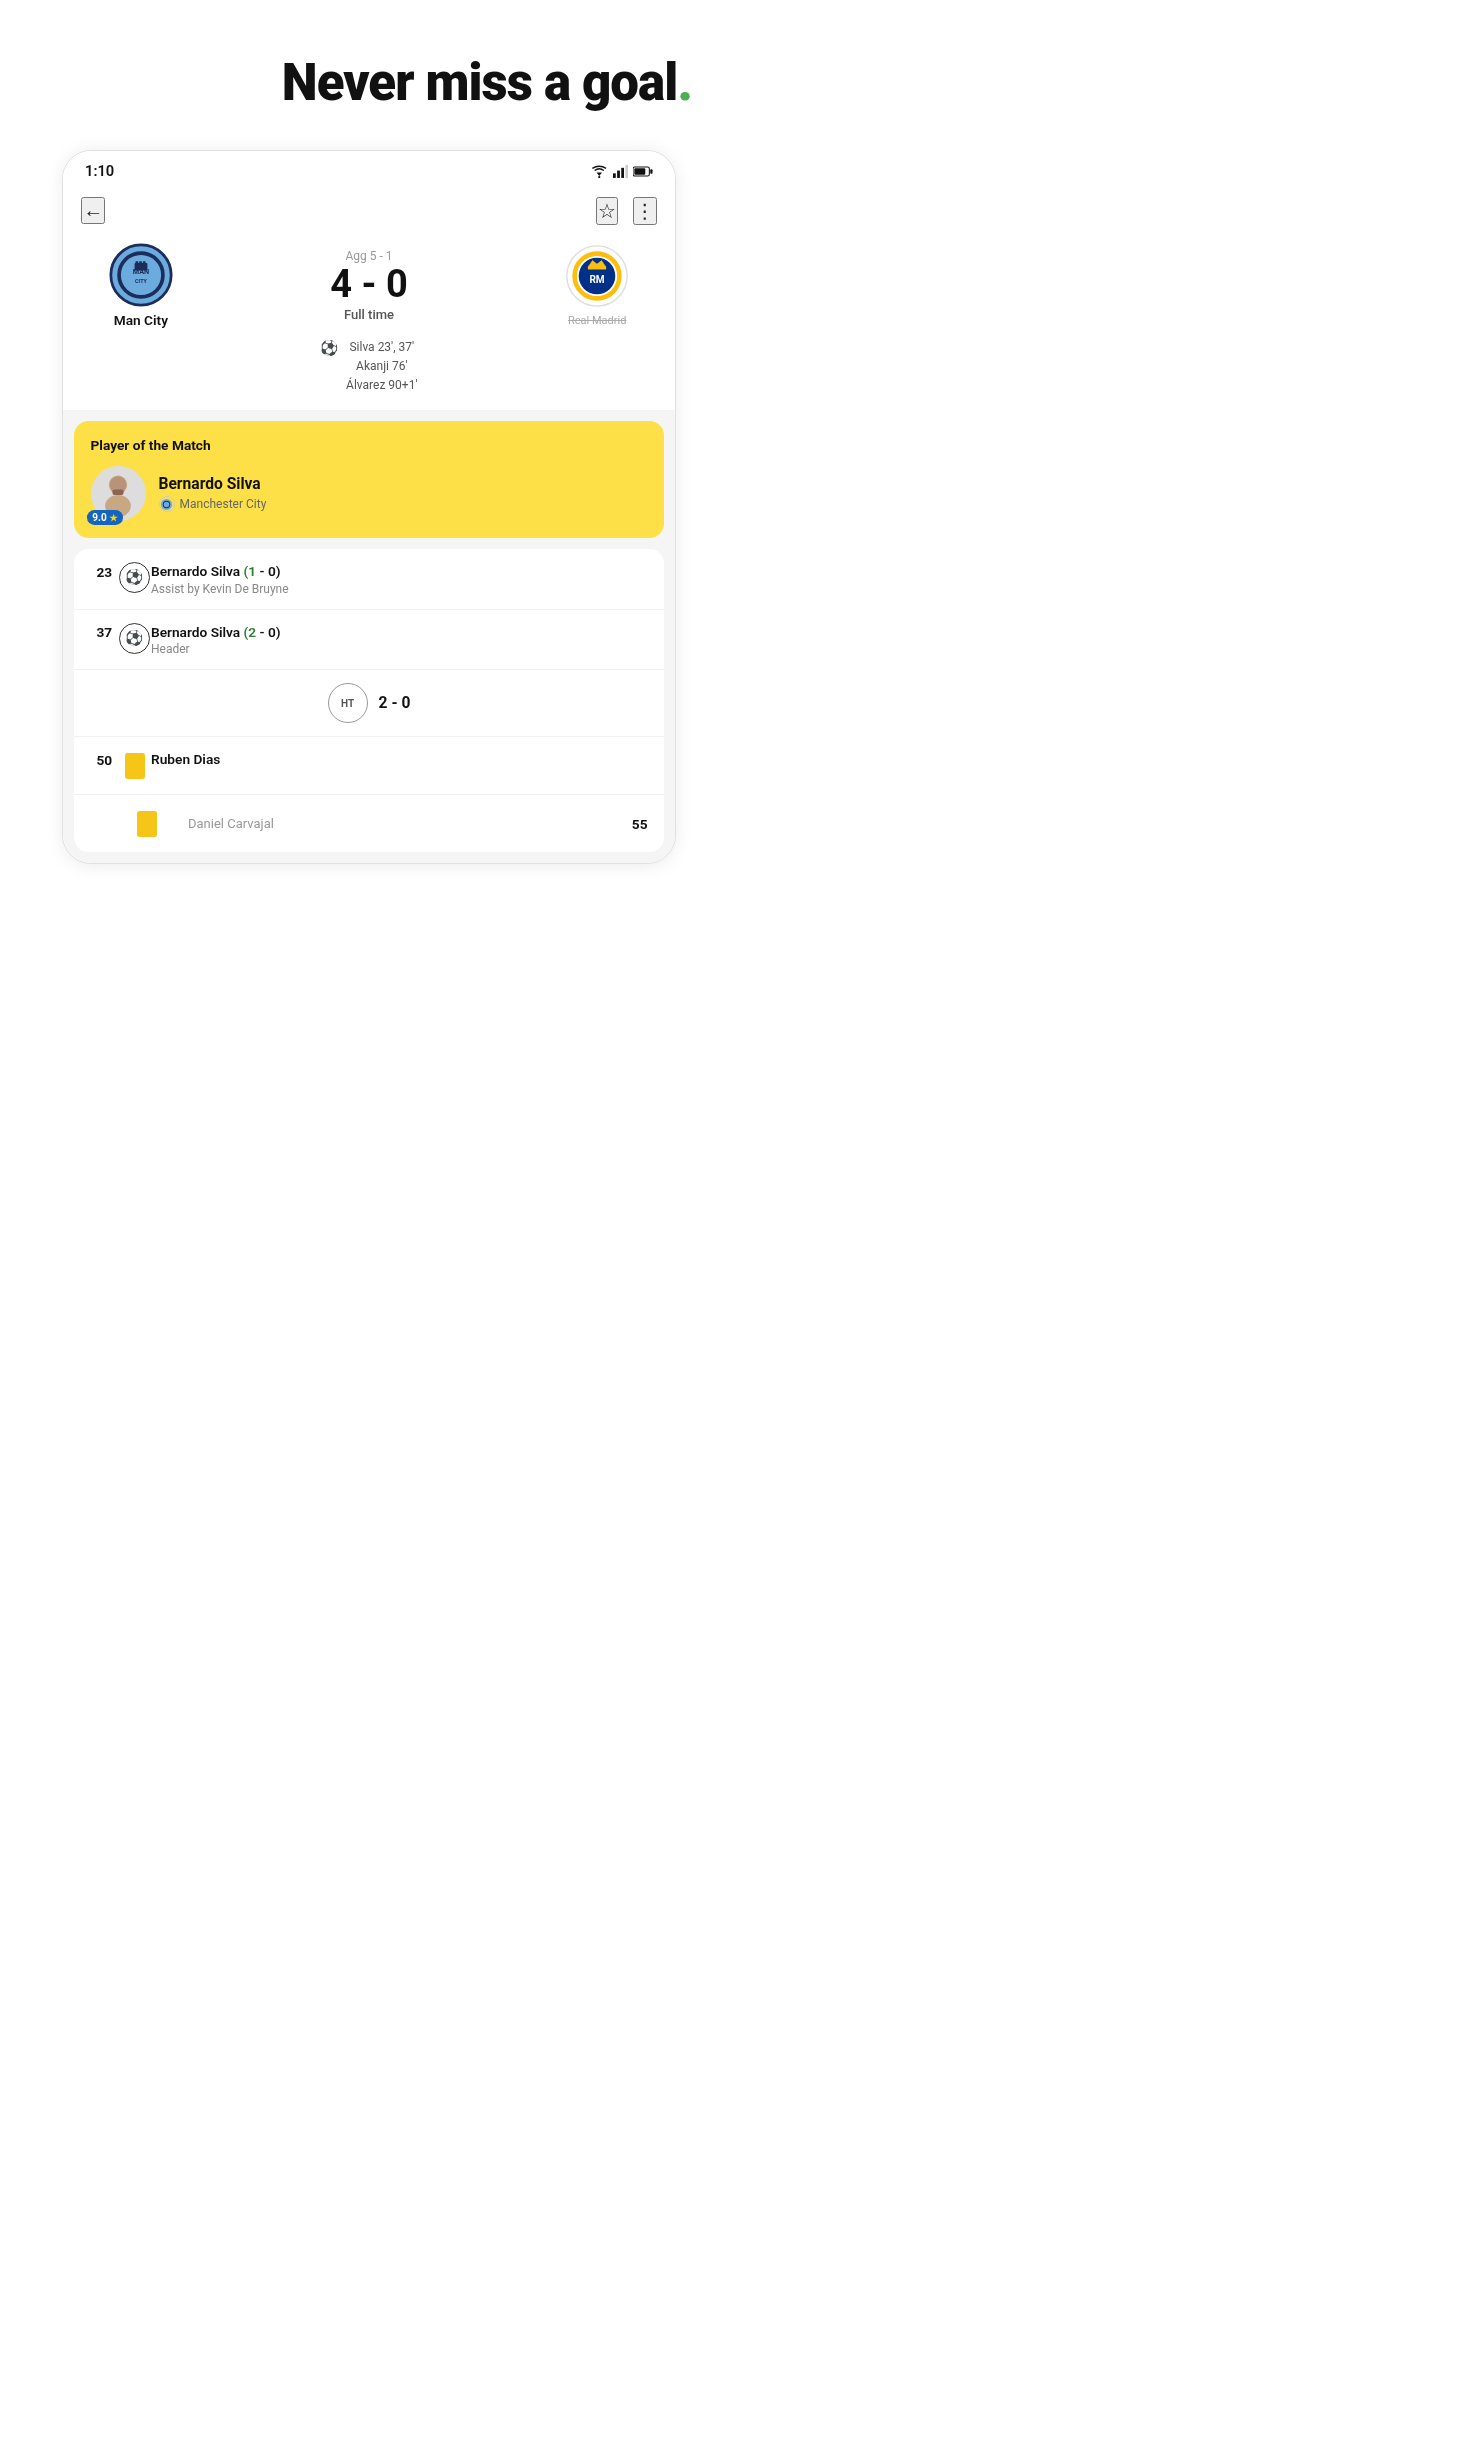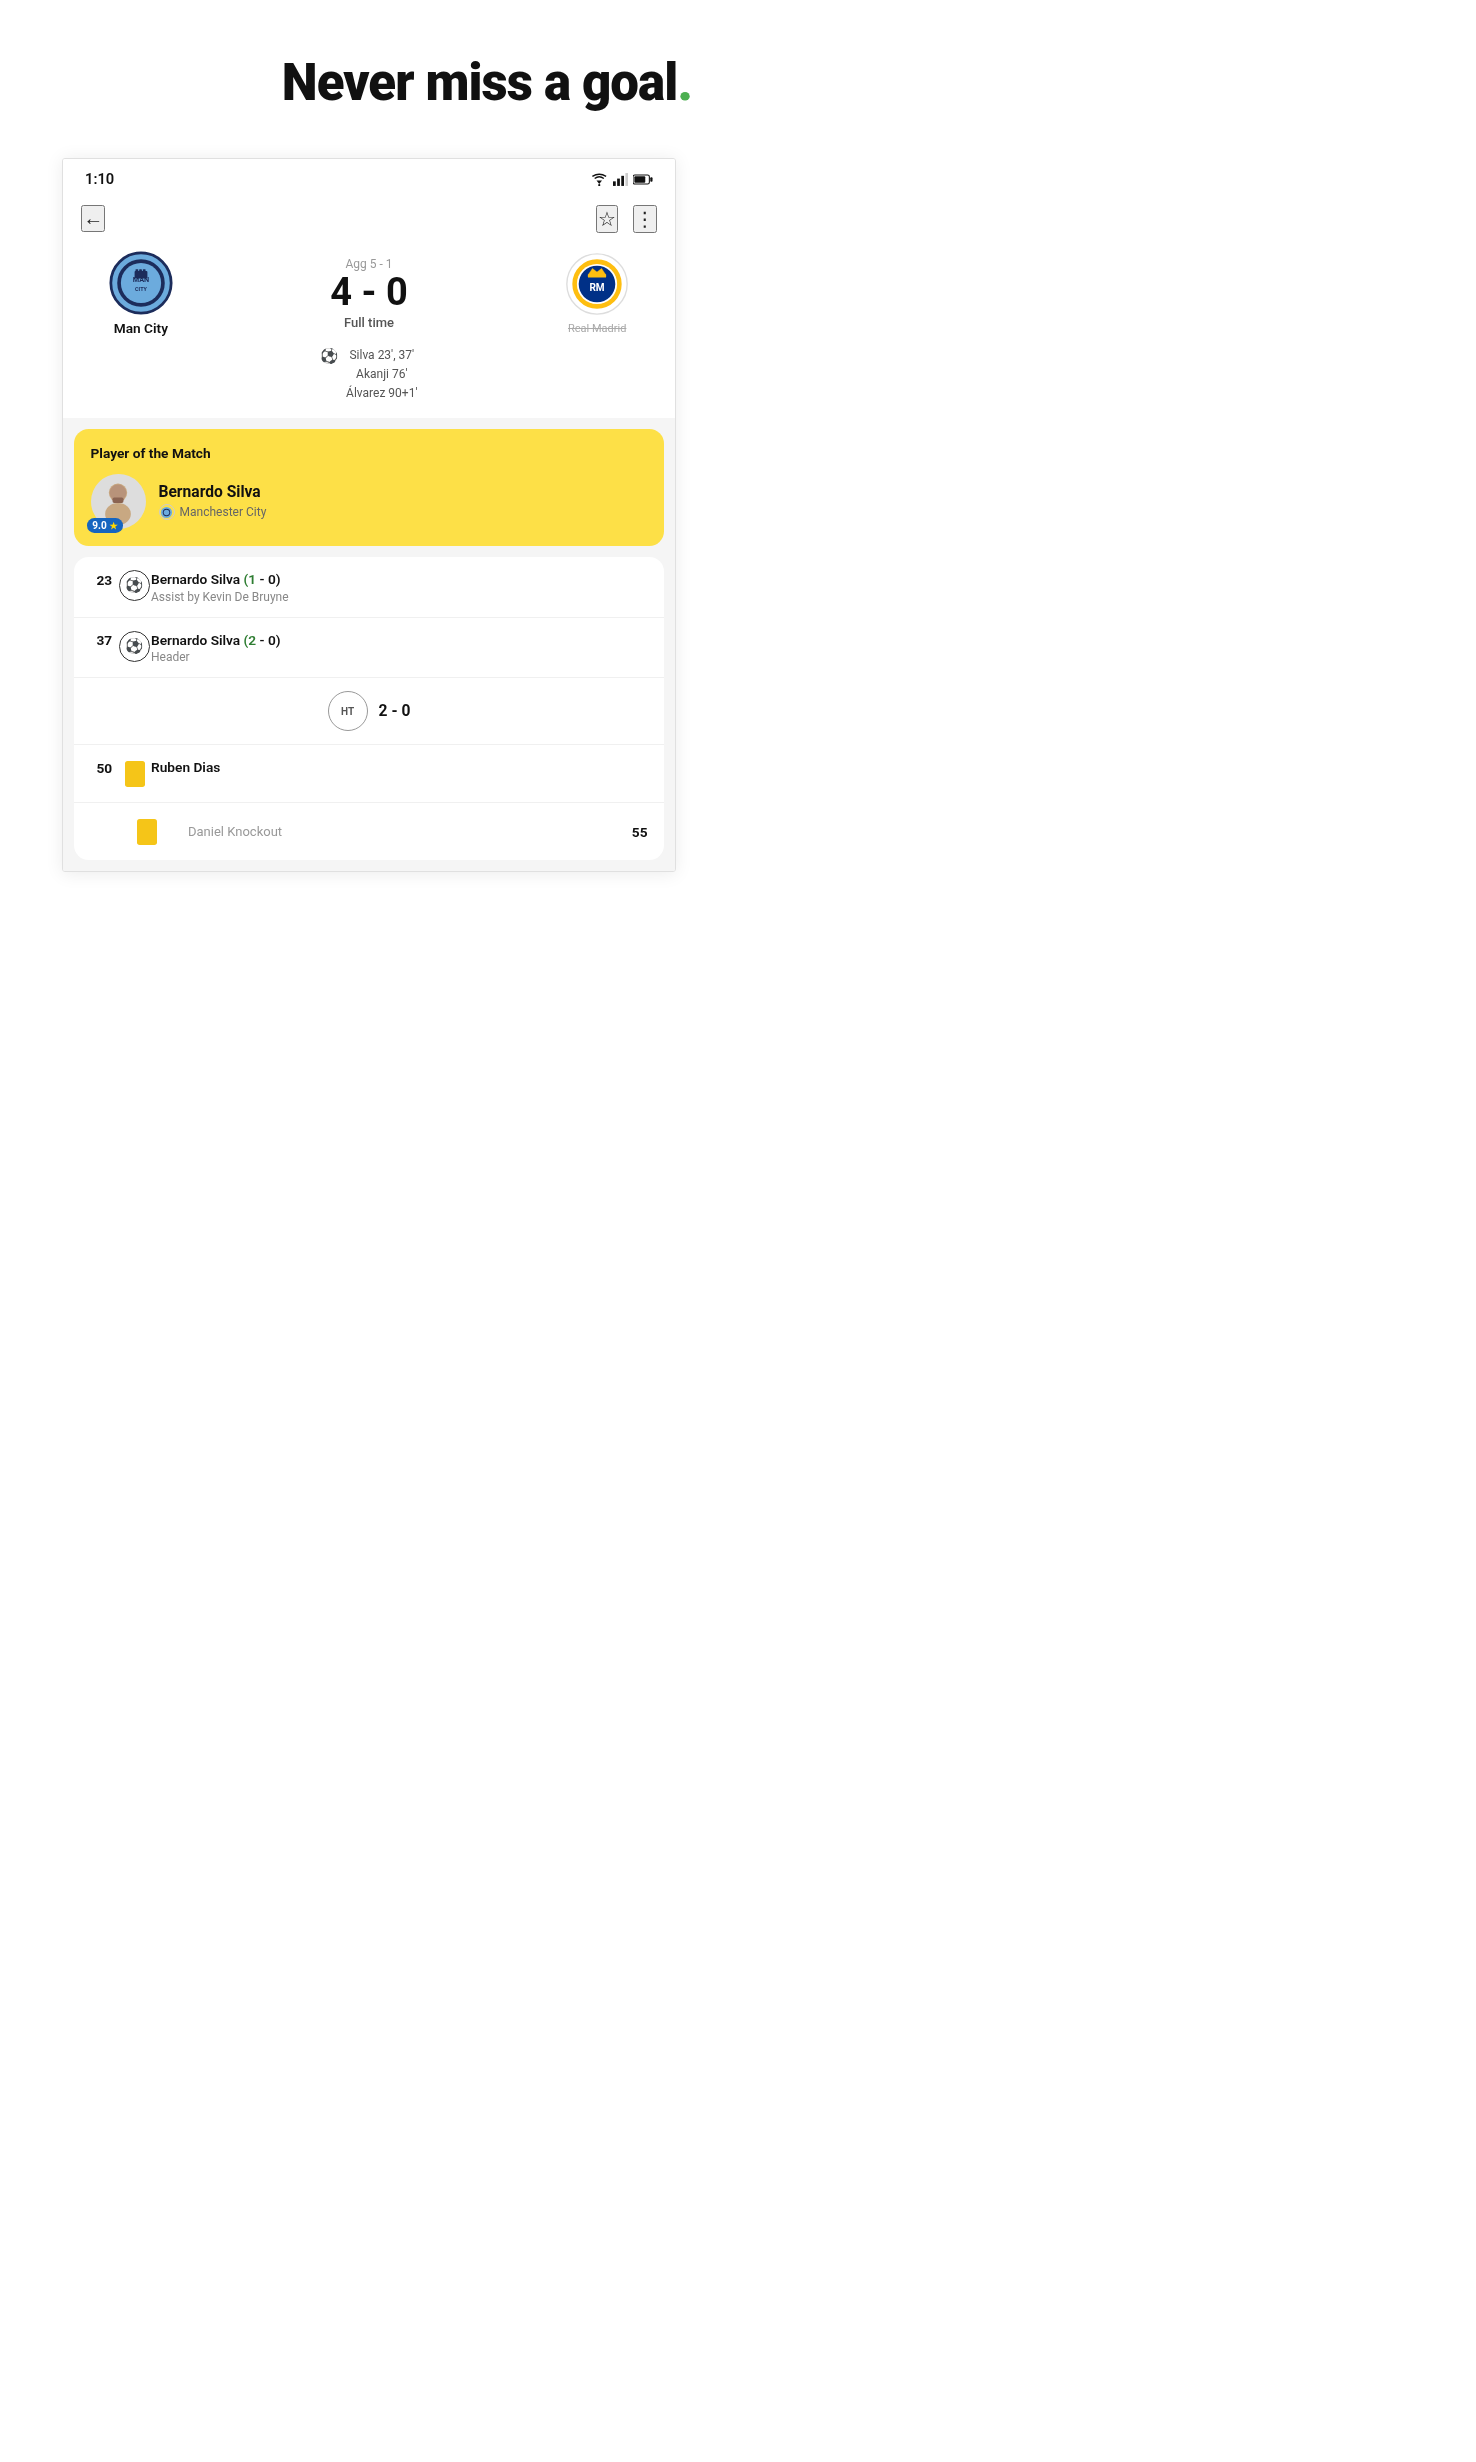--- a/index.html
+++ b/index.html
@@ -22,24 +22,24 @@
       line-height: 1.1;
       letter-spacing: -0.9px;
       text-align: right;
     }
 
     .hero-dot {
       color: #4caf50;
     }
 
     .phone-container {
-      margin: 10px auto;
+      margin: 2px auto;
       width: 614px;
       background: #ffffff;
-      border-radius: 3px;
+      border-radius: 29px;
       border: 1.4px solid #e0e0e0;
       box-shadow: 0 1.8px 18.3px rgba(0,0,0,0.08);
       overflow: hidden;
     }
 
     
     .status-bar {
       display: flex;
       justify-content: space-between;
       align-items: center;
@@ -590,21 +590,21 @@
         <div class="event-details">
           <span class="event-player">Ruben Dias</span>
         </div>
       </div>
 
       <div class="bottom-event-row">
         <span style="font-size:12px;color:#999;min-width:27.5px;text-align:center;"></span>
         <div style="display:flex; align-items:center; justify-content:center; width:31px; height:31px; margin-right:13px;">
           <div class="event-icon-yellow"></div>
         </div>
-        <span style="font-size:13px;color:#999;flex:1;">Daniel Knockout</span>
+        <span style="font-size:13px;color:#999;flex:1;">Daniel Carvajal</span>
         <span style="font-size:13.7px;font-weight:700;color:#111;">55</span>
       </div>
 
     </div>
   </div>
 
 </div>
 
 
 </body></html>

